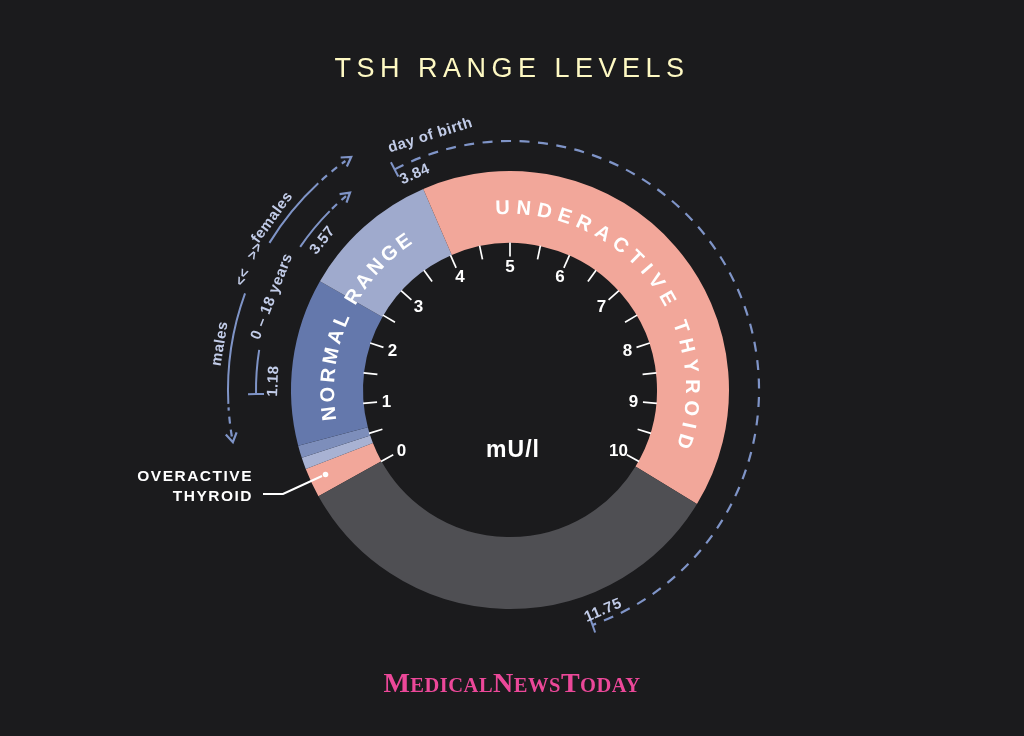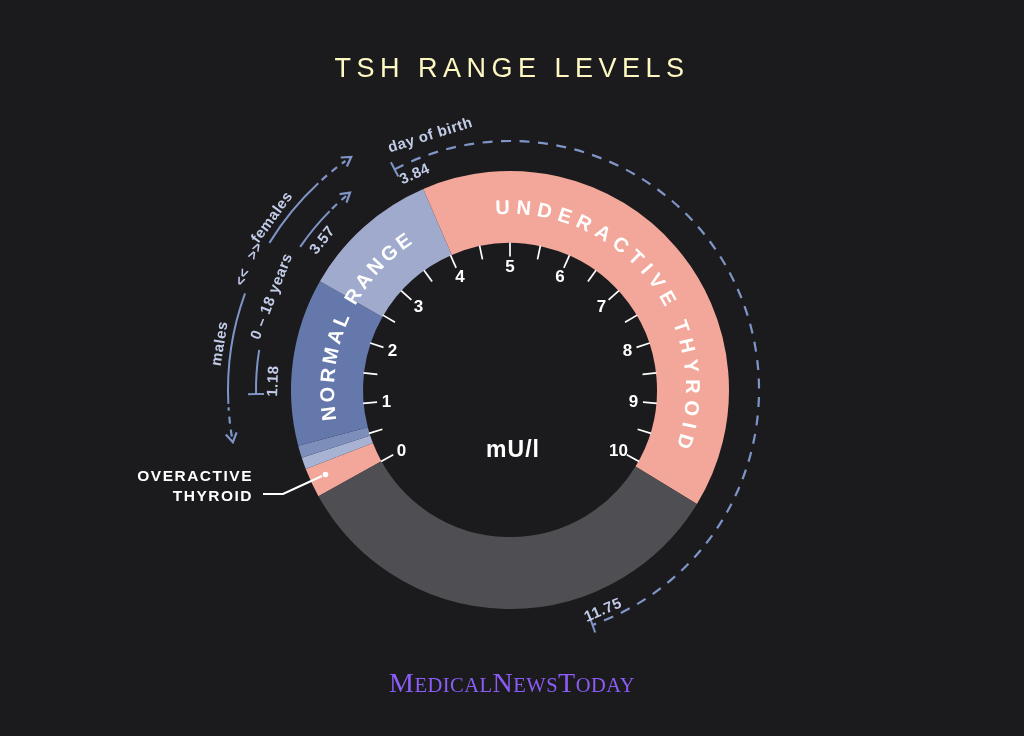--- a/index.html
+++ b/index.html
@@ -1,22 +1,22 @@
 <!DOCTYPE html>
 <html><head>
 <meta charset="utf-8">
 <style>
   html,body{margin:0;padding:0;background:#1b1b1d;}
   .stage{position:relative;width:1024px;height:736px;background:#1b1b1d;overflow:hidden;
          font-family:"Liberation Sans",sans-serif;}
   .title{position:absolute;top:53px;left:0;width:100%;text-align:center;
          font-size:27px;font-weight:400;letter-spacing:5.5px;color:#fef9c3;}
   .gauge-svg{position:absolute;left:0;top:0;}
-  .logo{position:absolute;top:667px;left:0;width:100%;text-align:center;color:#8b5cf6;
-        font-family:"Liberation Serif",serif;font-weight:400;letter-spacing:.5px;}
+  .logo{position:absolute;top:667px;left:0;width:100%;text-align:center;color:#ec4899;
+        font-family:"Liberation Serif",serif;font-weight:700;letter-spacing:.5px;}
   .logo .cap{font-size:28px;}
   .logo .rest{font-size:20.5px;}
 </style>
 </head>
 <body>
 
 <div class="stage">
 
   <div class="title">TSH RANGE LEVELS</div>
 

